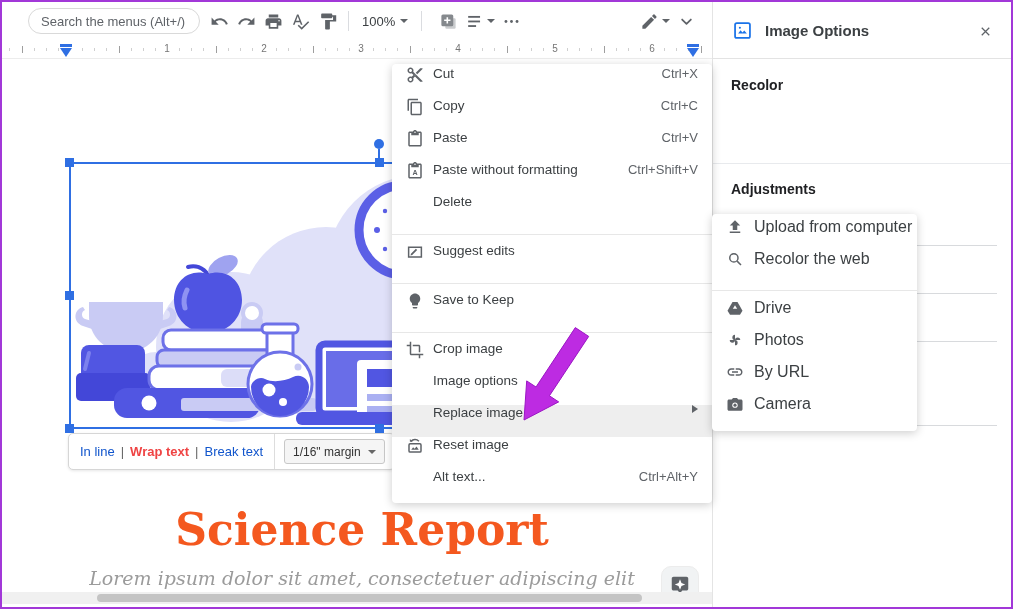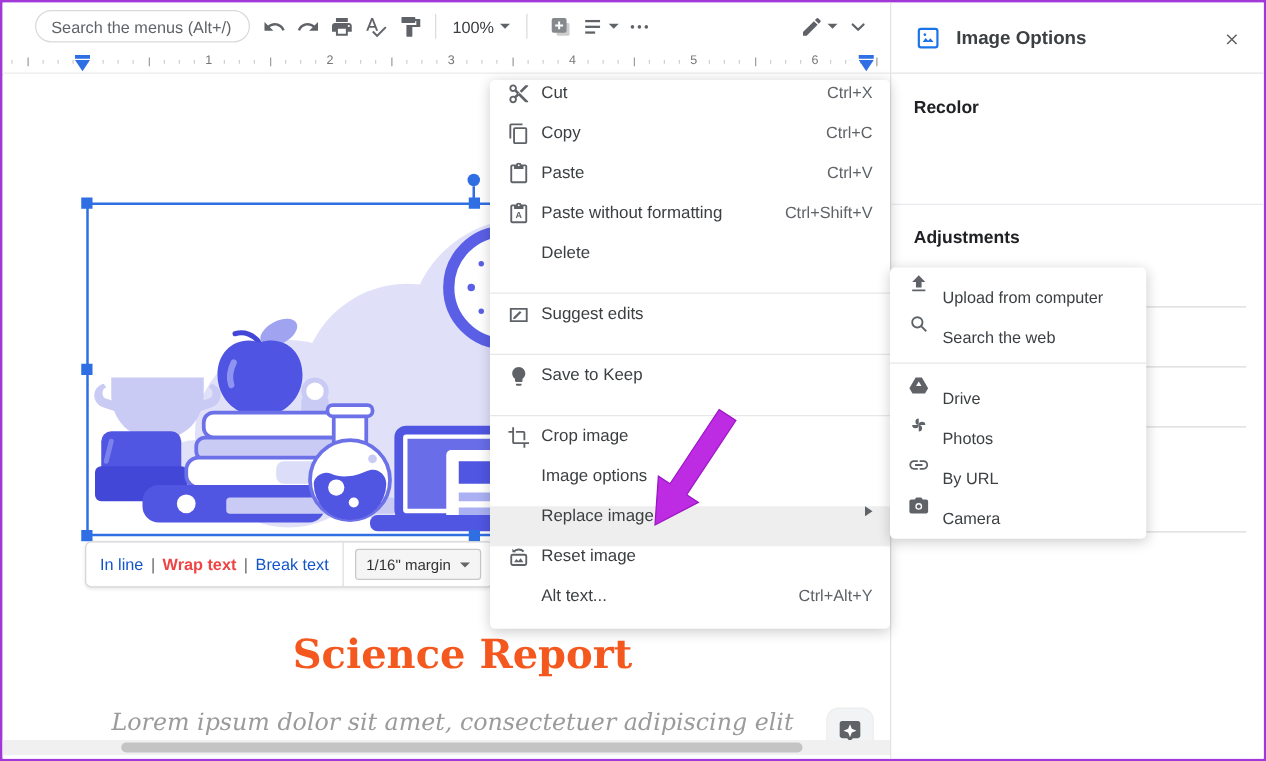--- a/index.html
+++ b/index.html
@@ -40,40 +40,40 @@
 
   .wrap-bar{position:absolute;left:66px;top:373px;height:37px;display:flex;align-items:stretch;background:#fff;border:1px solid #d6d6d6;border-radius:5px;box-shadow:0 1px 3px rgba(0,0,0,.1);z-index:6;}
   .wrap-left{display:flex;align-items:center;padding:0 11px;gap:6px;font-size:13px;white-space:nowrap;}
   .wrap-link{color:var(--link,#1155cc);cursor:pointer;}
   .wrap-link.active{color:#ef4444;font-weight:bold;cursor:default;}
   .wrap-sep{color:#666;}
   .wrap-divider{width:1px;background:#ddd;}
   .wrap-right{display:flex;align-items:center;padding:0 9px;}
   .margin-btn{display:flex;align-items:center;gap:7px;height:25px;padding:0 8px;background:#f5f5f5;border:1px solid #c8c8c8;border-radius:3px;font-size:12px;color:#333;cursor:pointer;white-space:nowrap;}
 
-  .doc-title{position:absolute;left:48px;top:444px;width:640px;text-align:center;font-family:"DejaVu Serif",serif;font-weight:bold;font-size:32px;color:var(--title-orange,#f4581f);}
+  .doc-title{position:absolute;left:40px;top:444px;width:640px;text-align:center;font-family:"DejaVu Serif",serif;font-weight:bold;font-size:44px;color:var(--title-orange,#f4581f);}
   .doc-subtitle{position:absolute;left:40px;top:507px;width:640px;text-align:center;font-family:"DejaVu Serif",serif;font-style:italic;font-size:19px;color:#9b9b9b;}
   .explore-btn{position:absolute;left:659px;top:506px;width:38px;height:38px;border-radius:10px;background:#f1f3f4;border:1px solid #ececec;display:flex;align-items:center;justify-content:center;cursor:pointer;}
   .explore-btn svg{width:22px;height:22px;}
   .hscroll-track{position:absolute;left:0;top:532px;width:710px;height:12px;background:#f0f0f0;}
   .hscroll-thumb{position:absolute;left:95px;top:2px;width:545px;height:8px;border-radius:4px;background:#c4c4c4;cursor:pointer;}
 
   
   .context-menu{position:absolute;left:390px;top:62px;width:320px;background:#fff;border-radius:4px;box-shadow:0 2px 10px rgba(0,0,0,.2);padding:2px 0;z-index:30;}
   .submenu{position:absolute;left:710px;top:212px;width:205px;background:#fff;border-radius:4px;box-shadow:0 2px 10px rgba(0,0,0,.2);padding:4px 0;z-index:40;}
   .menu-item{height:32px;display:flex;padding:0 14px;cursor:pointer;}
   .menu-item.highlighted{background:#eee;}
   .mi-icon{width:18px;height:18px;margin-right:9px;flex:none;display:flex;align-items:center;justify-content:center;}
   .mi-icon svg{width:18px;height:18px;}
   .mi-label{font-size:13.5px;color:#3c4043;white-space:nowrap;}
   .mi-shortcut{margin-left:auto;font-size:13px;color:#5f6368;white-space:nowrap;}
   .mi-caret{margin-left:auto;width:0;height:0;border-top:4.5px solid transparent;border-bottom:4.5px solid transparent;border-left:6px solid #5f6368;}
   .menu-divider{height:1px;background:#e7e7e7;margin:8px 0;}
   .submenu .menu-item{padding:0 14px;}
-  .submenu .mi-label{font-size:13px;margin-top:12px;}
+  .submenu .mi-label{font-size:16px;}
   .submenu .mi-icon{margin-right:10px;}
 
   
   .panel{position:absolute;left:710px;top:0;width:299px;height:605px;background:#fff;border-left:1px solid #e4e4e4;}
   .panel-header{position:relative;height:57px;border-bottom:1px solid #e3e3e3;}
   .panel-header-icon{position:absolute;left:19px;top:18px;width:21px;height:21px;}
   .panel-title{position:absolute;left:52px;top:20px;font-size:15px;font-weight:bold;color:#3c4043;}
   .panel-close{position:absolute;right:16px;top:19px;width:20px;height:20px;display:flex;align-items:center;justify-content:center;cursor:pointer;}
   .panel-close svg{width:15px;height:15px;}
   .panel-section-label{position:absolute;left:18px;font-size:14px;font-weight:bold;color:#202124;}
@@ -570,21 +570,21 @@
           </svg>
         </span>
         <span class="mi-label">Upload from computer</span>
       </div>
       <div class="menu-item">
         <span class="mi-icon">
           <svg class="ui-icon">
             <use href="#sym-search-icon"></use>
           </svg>
         </span>
-        <span class="mi-label">Search the web</span>
+        <span class="mi-label">Recolor the web</span>
       </div>
       <div class="menu-divider"></div>
       <div class="menu-item">
         <span class="mi-icon">
           <svg class="ui-icon">
             <use href="#sym-drive-icon"></use>
           </svg>
         </span>
         <span class="mi-label">Drive</span>
       </div>

